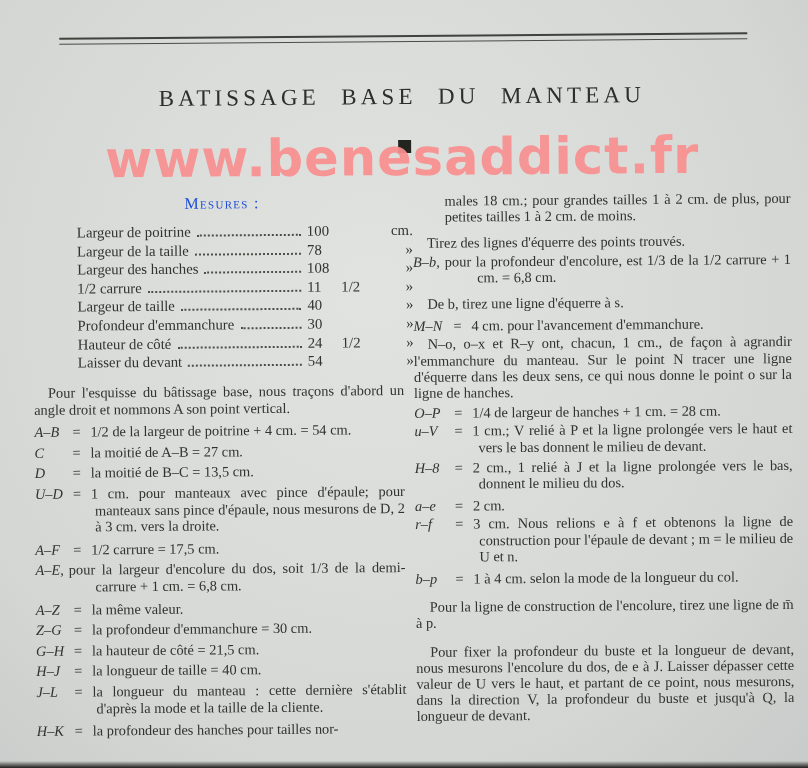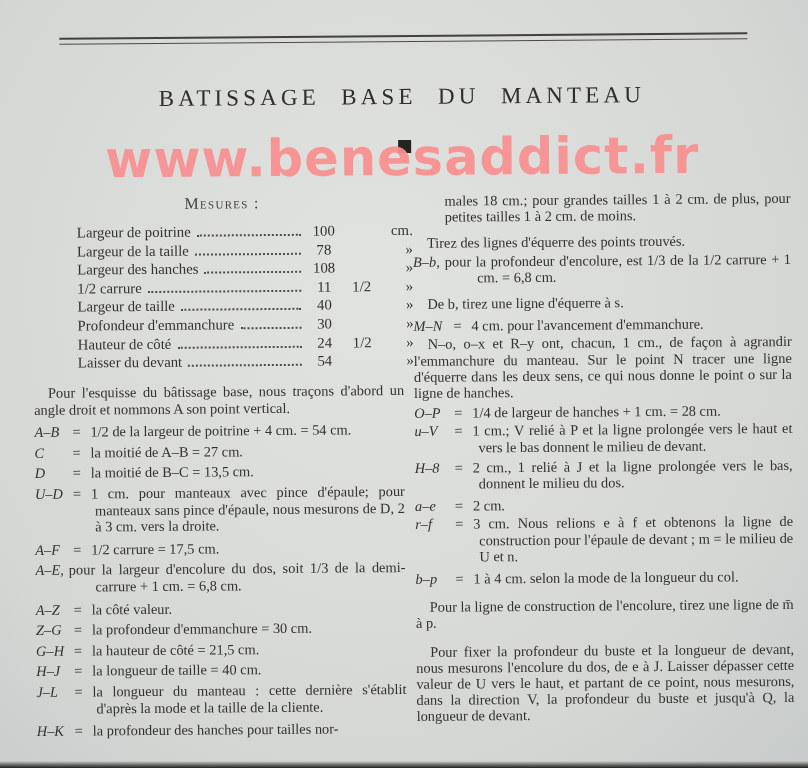--- a/index.html
+++ b/index.html
@@ -32,30 +32,30 @@
     position:absolute;left:400px;top:140px;width:13px;height:13px;background:#24241f;
   }
   .watermark{
     position:absolute;left:50%;top:132px;transform:translateX(-50%);
     font-family:"DejaVu Sans","Liberation Sans",sans-serif;
     font-weight:700;font-size:51px;line-height:1;white-space:nowrap;
     color:#f99090;opacity:.93;letter-spacing:1px;z-index:5;
   }
   .mesures-heading{
     position:absolute;left:186px;top:193px;
-    font-variant:small-caps;font-size:16px;letter-spacing:0.08em;color:#404040;
+    font-variant:small-caps;font-size:16px;letter-spacing:0.08em;color:#1d4ed8;
   }
   .measures{
     position:absolute;left:78px;top:222px;width:336px;
   }
   .mrow{display:flex;align-items:baseline;height:18.6px;font-size:14.8px;}
   .mlabel{white-space:nowrap;}
   .mdots{flex:1;border-bottom:2px dotted #4e4e48;margin:0 6px 3px 6px;min-width:12px;}
-  .mval{width:34px;text-align:center;}
-  .mfrac{width:30px;text-align:right;}
+  .mval{width:34px;text-align:left;}
+  .mfrac{width:30px;text-align:left;}
   .munit{width:42px;text-align:right;}
 
   .col{position:absolute;font-size:14.4px;line-height:16.6px;text-align:justify;}
   .col-left{left:34px;top:382px;width:370px;}
   .col-right{left:414px;top:193px;width:378px;line-height:16.2px;}
 
   .para{text-indent:14px;}
   .cont{padding-left:32px;}
   .def{padding-left:60px;text-indent:-60px;}
   .def .term{display:inline-block;width:38px;text-indent:0;font-style:italic;}
@@ -141,21 +141,21 @@
   </div>
 
   <div class="col col-left">
     <div class="para">Pour l'esquisse du bâtissage base, nous traçons d'abord un angle droit et nommons A son point vertical.</div>
     <div class="def g6"><span class="term">A–B</span><span class="eq">=</span><span>1/2 de la largeur de poitrine + 4 cm. = 54 cm.</span></div>
     <div class="def g4"><span class="term">C</span><span class="eq">=</span><span>la moitié de A–B = 27 cm.</span></div>
     <div class="def g4"><span class="term">D</span><span class="eq">=</span><span>la moitié de B–C = 13,5 cm.</span></div>
     <div class="def g4"><span class="term">U–D</span><span class="eq">=</span><span>1 cm. pour manteaux avec pince d'épaule; pour manteaux sans pince d'épaule, nous mesurons de D, 2 à 3 cm. vers la droite.</span></div>
     <div class="def g6"><span class="term">A–F</span><span class="eq">=</span><span>1/2 carrure = 17,5 cm.</span></div>
     <div class="def noeq g4"><span class="term">A–E,</span><span>pour la largeur d'encolure du dos, soit 1/3 de la demi-carrure + 1 cm. = 6,8 cm.</span></div>
-    <div class="def g6"><span class="term">A–Z</span><span class="eq">=</span><span>la côté valeur.</span></div>
+    <div class="def g6"><span class="term">A–Z</span><span class="eq">=</span><span>la même valeur.</span></div>
     <div class="def g4"><span class="term">Z–G</span><span class="eq">=</span><span>la profondeur d'emmanchure = 30 cm.</span></div>
     <div class="def g4"><span class="term">G–H</span><span class="eq">=</span><span>la hauteur de côté = 21,5 cm.</span></div>
     <div class="def g4"><span class="term">H–J</span><span class="eq">=</span><span>la longueur de taille = 40 cm.</span></div>
     <div class="def g4"><span class="term">J–L</span><span class="eq">=</span><span>la longueur du manteau : cette dernière s'établit d'après la mode et la taille de la cliente.</span></div>
     <div class="def g6"><span class="term">H–K</span><span class="eq">=</span><span>la profondeur des hanches pour tailles nor-</span></div>
   </div>
 
   <div class="col col-right">
     <div class="cont">males 18 cm.; pour grandes tailles 1 à 2 cm. de plus, pour petites tailles 1 à 2 cm. de moins.</div>
     <div class="para g10">Tirez des lignes d'équerre des points trouvés.</div>

